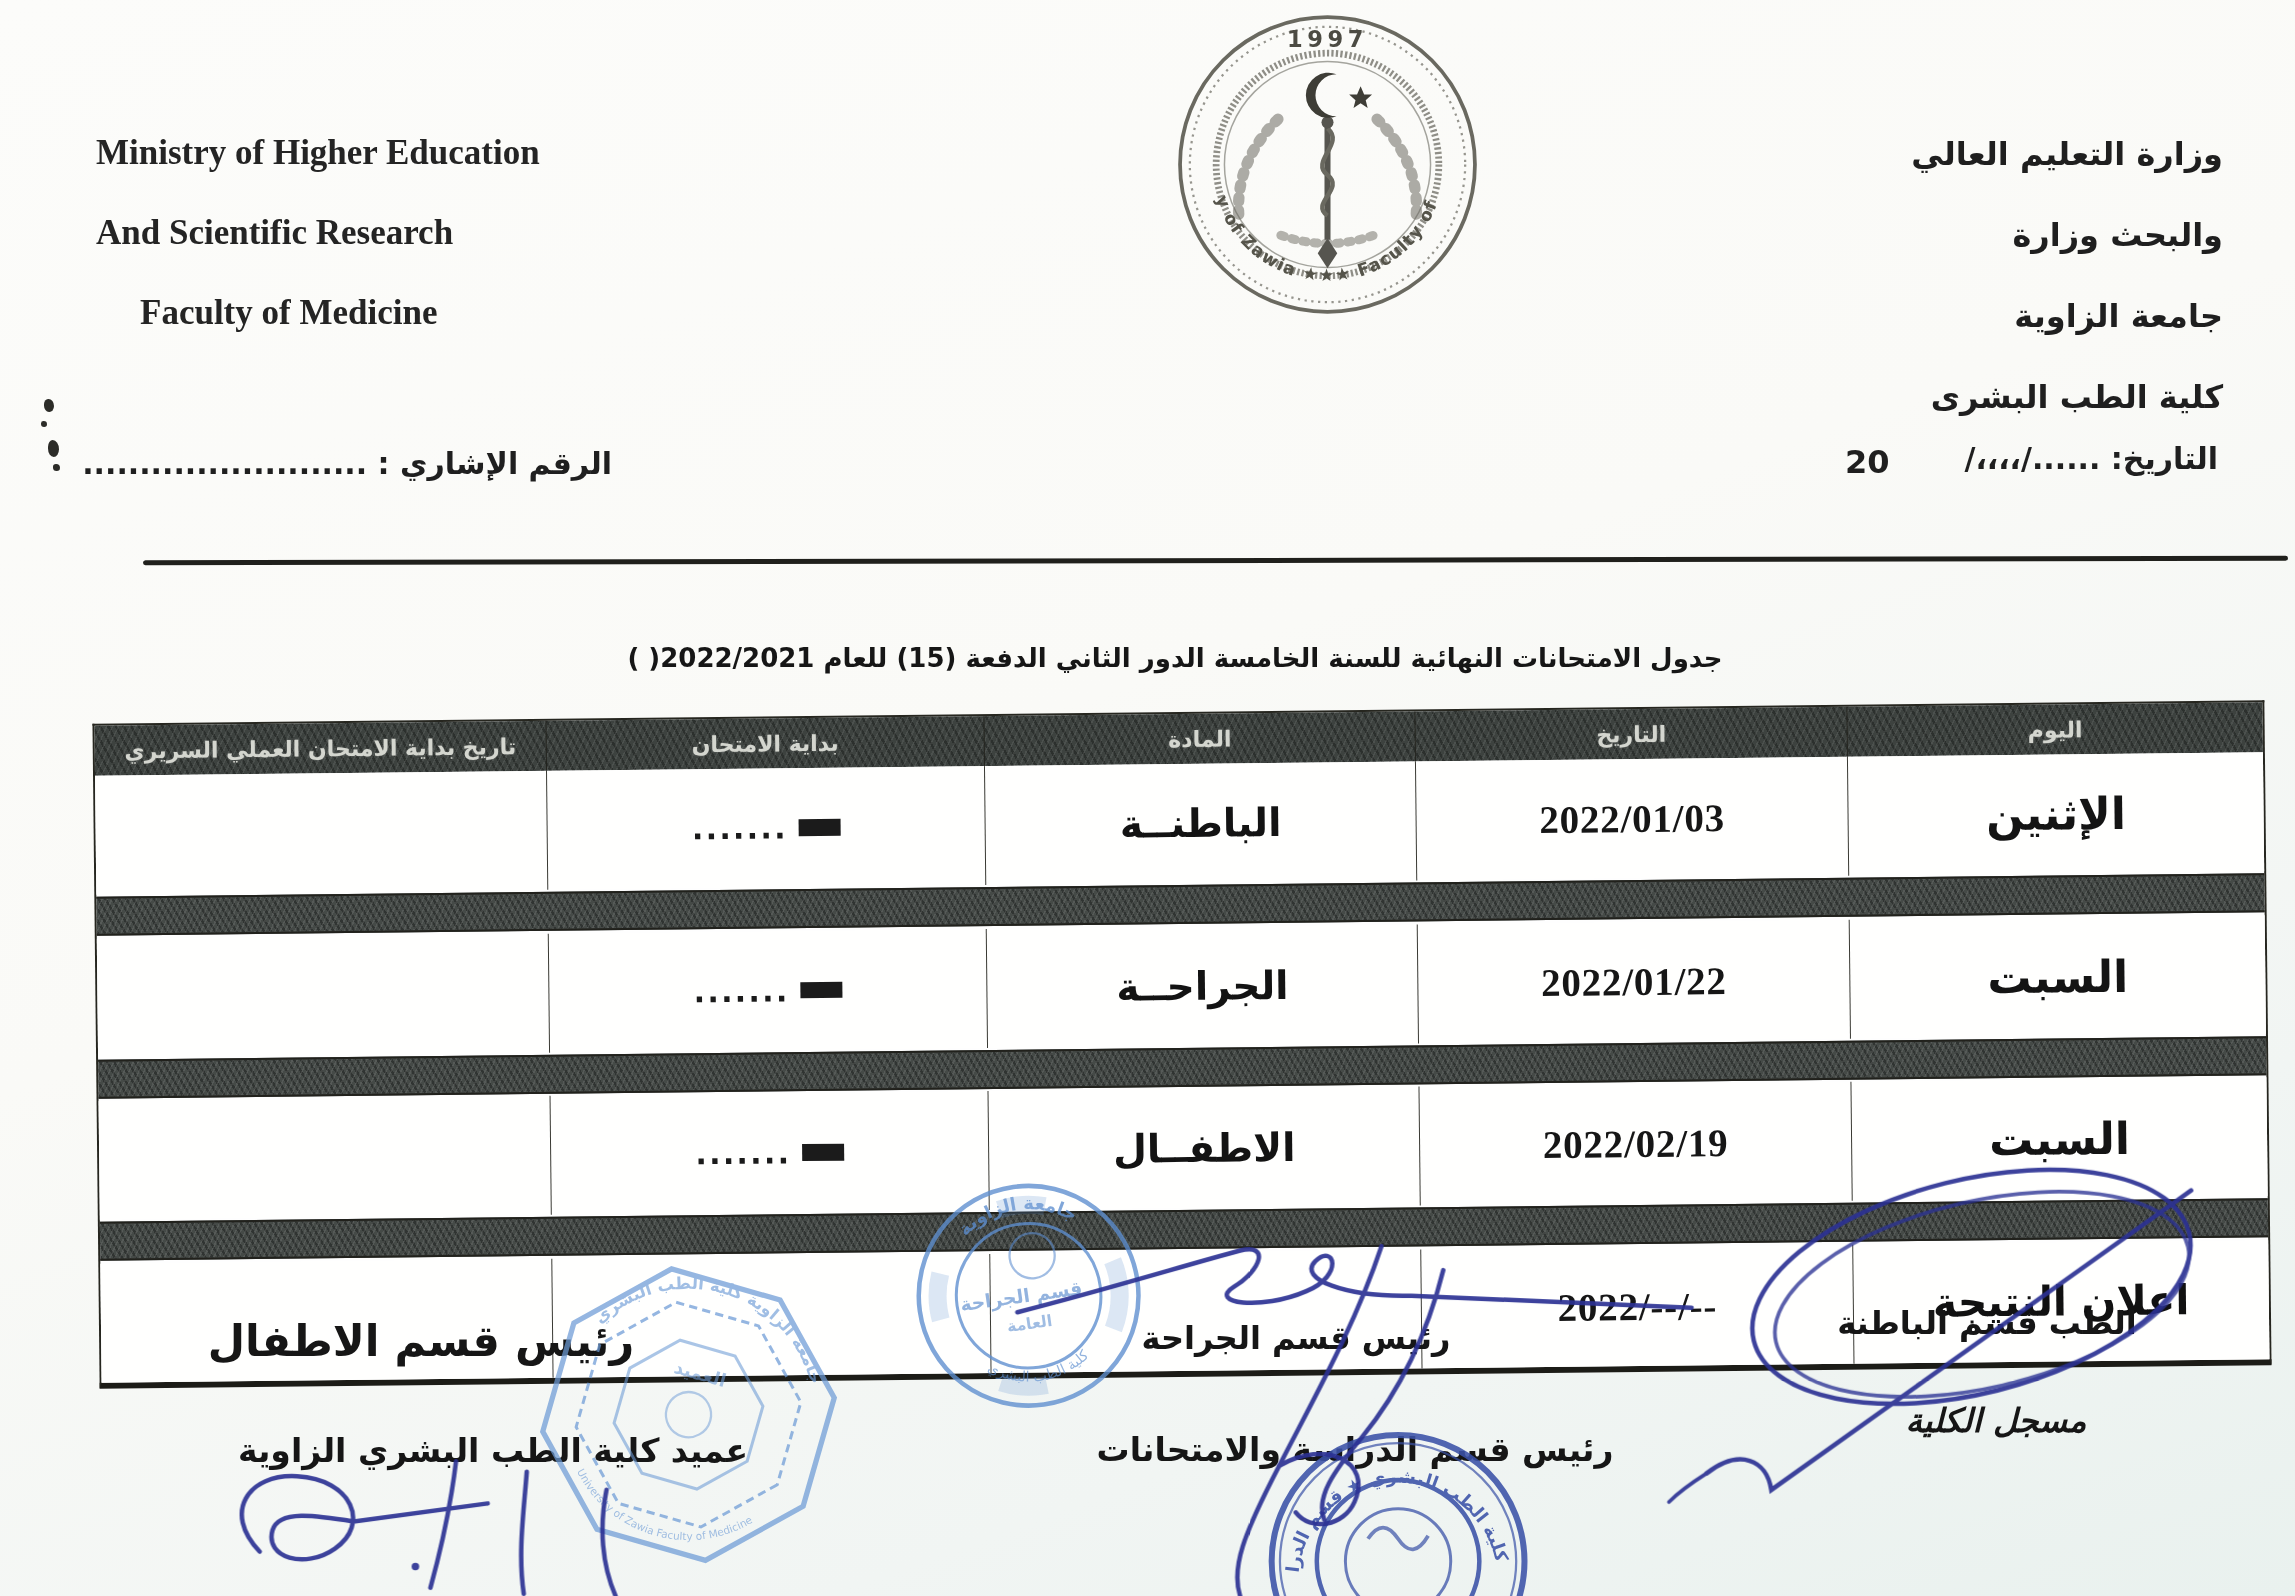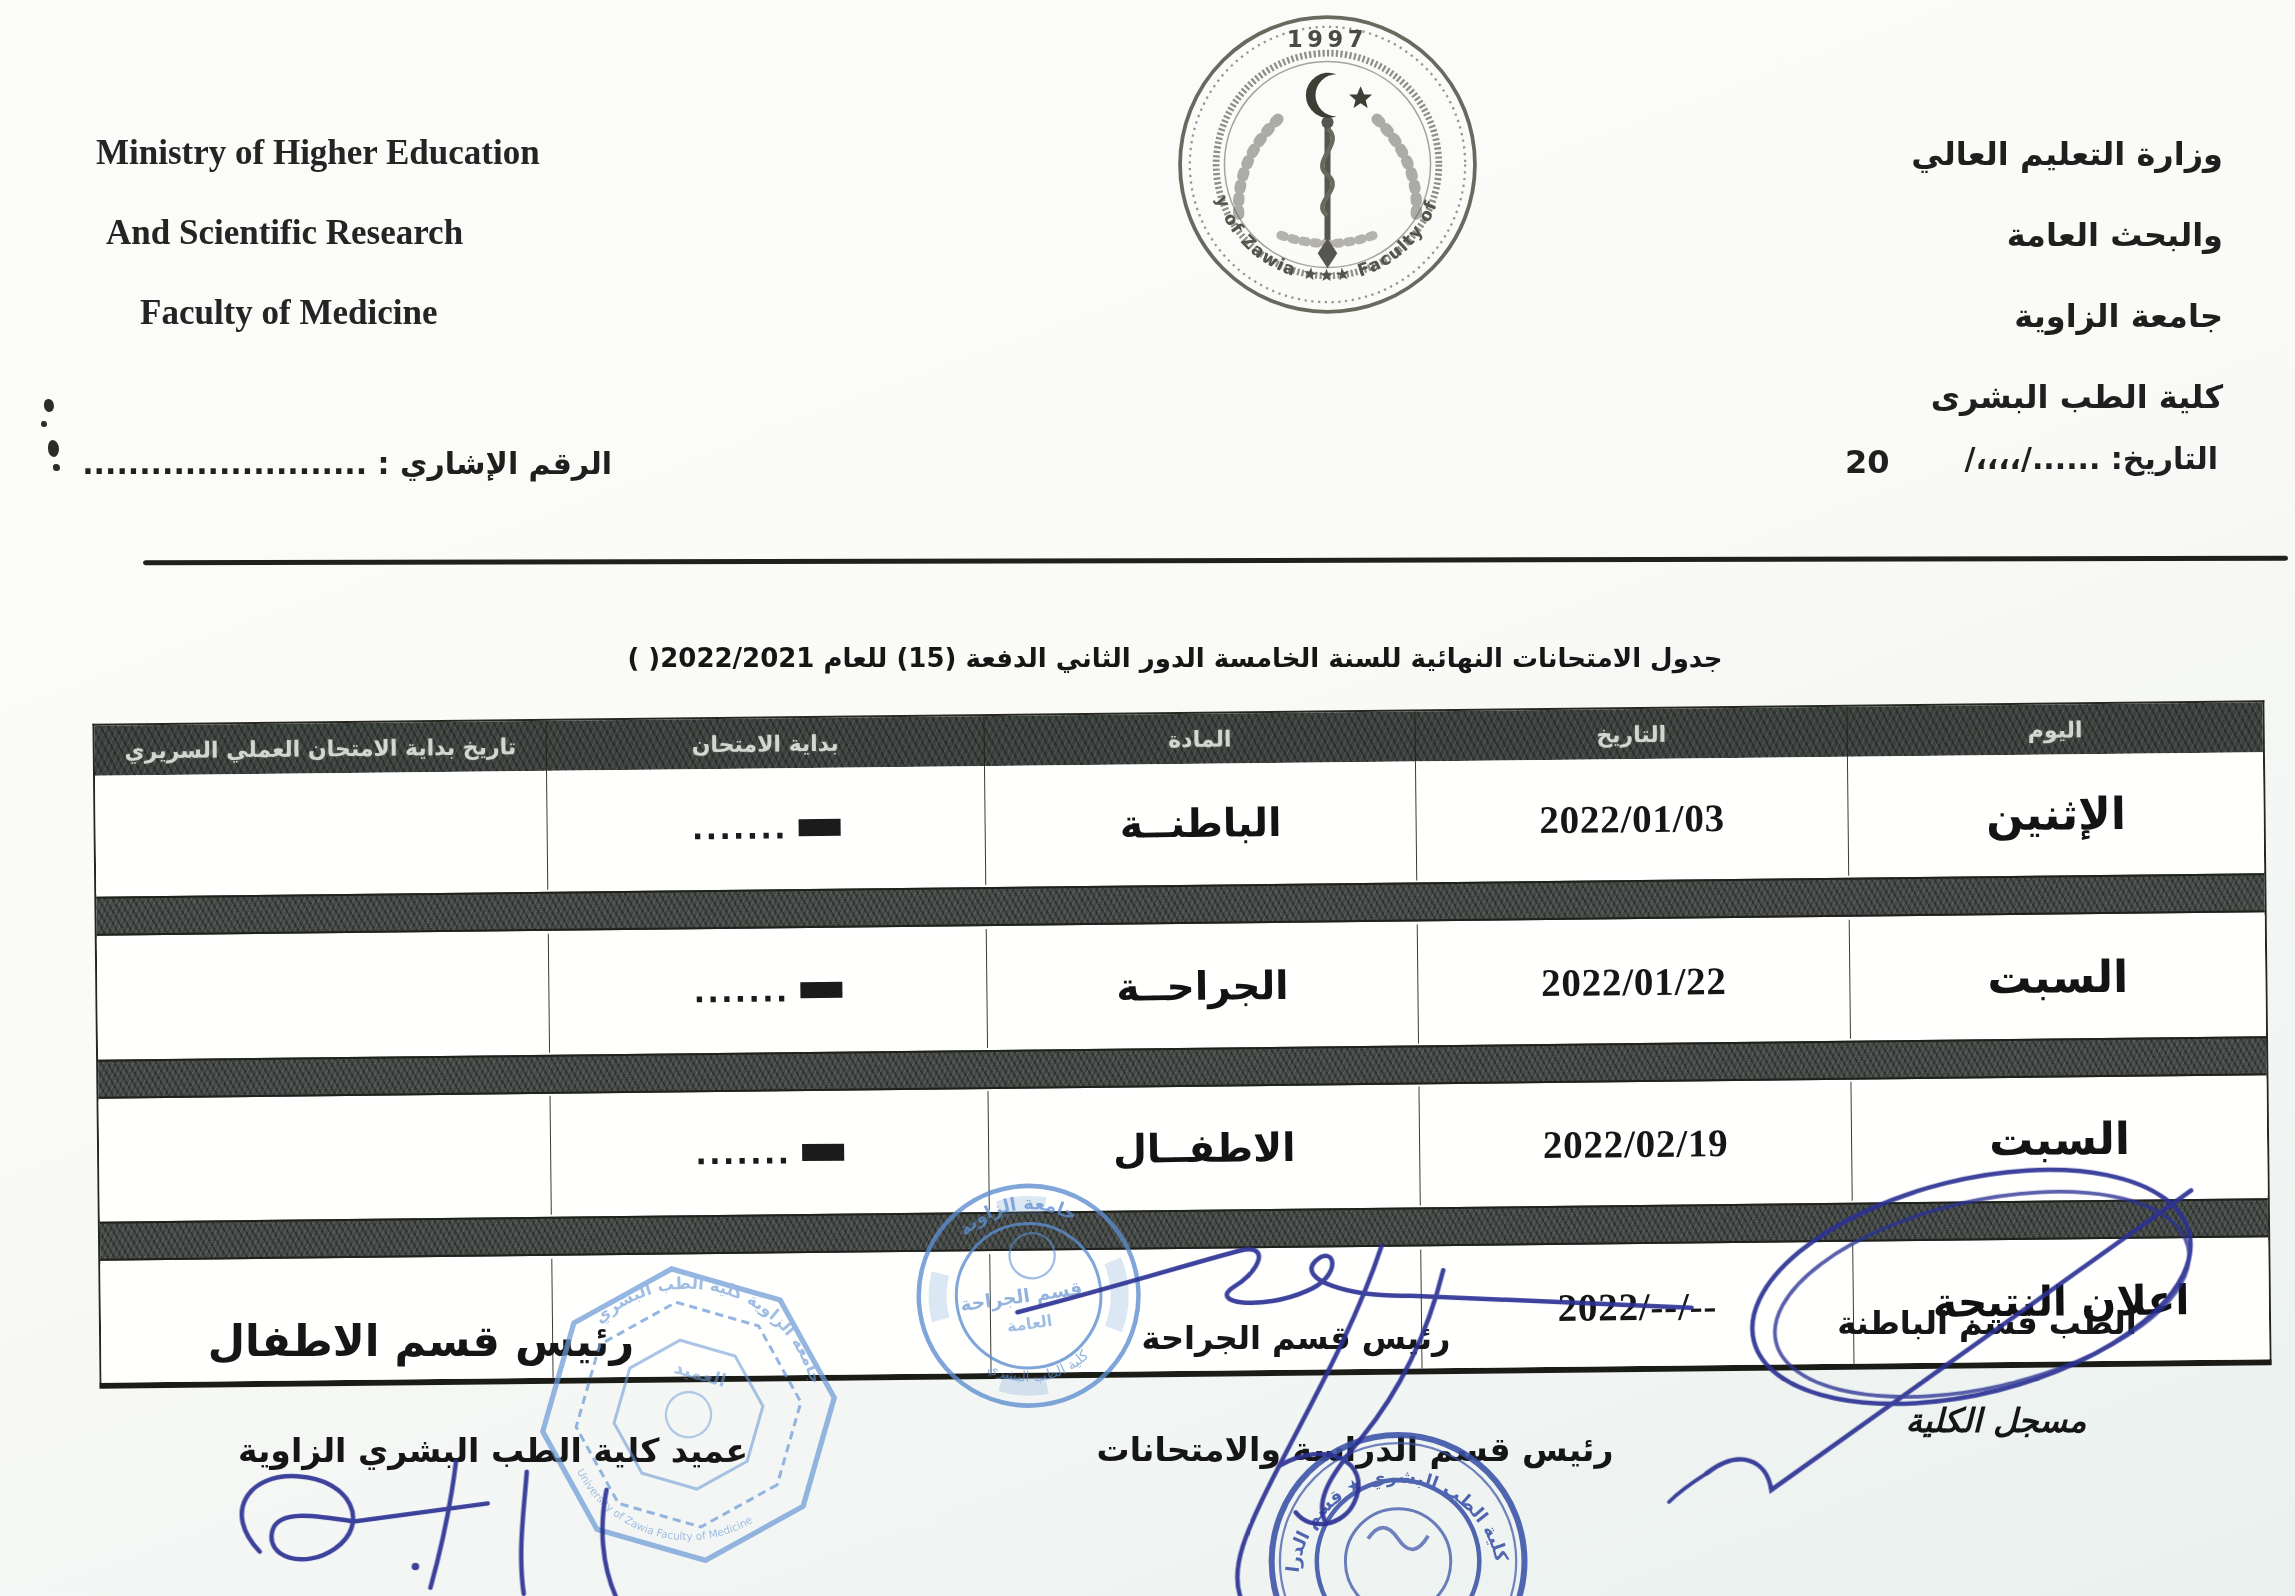--- a/index.html
+++ b/index.html
@@ -5,21 +5,21 @@
   html,body{margin:0;padding:0;}
   body{font-family:"DejaVu Sans",sans-serif;}
   .page{position:relative;width:2295px;height:1596px;overflow:hidden;
         background:linear-gradient(160deg,#fcfcfa 0%,#fafaf7 45%,#f1f5f3 78%,#e9f1ee 100%);}
   .abs{position:absolute;}
 
   
   .hdr-left{left:96px;top:113px;color:#222;}
   .hdr-left .ln{font-family:"Liberation Serif","DejaVu Serif",serif;font-weight:bold;
                 font-size:35px;line-height:80px;white-space:nowrap;color:#242424;}
-  .hdr-left .ln:nth-child(2){margin-left:10px;}
+  .hdr-left .ln:nth-child(2){margin-left:0;}
   .hdr-left .ln:nth-child(3){margin-left:44px;}
   .hdr-left .ln:nth-child(4){margin-left:53px;}
 
   .hdr-right{right:72px;top:114px;text-align:right;direction:rtl;}
   .hdr-right .ln{font-weight:bold;font-size:32px;line-height:81px;white-space:nowrap;color:#1f1f1f;}
 
   .date-label{right:77px;top:441px;direction:rtl;font-weight:bold;font-size:30px;color:#1f1f1f;white-space:nowrap;}
   .date-year{left:1845px;top:443px;font-weight:bold;font-size:32px;color:#1f1f1f;}
   .ref-label{right:1683px;top:446px;direction:rtl;font-weight:bold;font-size:30px;color:#1f1f1f;white-space:nowrap;}
 
@@ -69,21 +69,21 @@
 <div class="page">
 
   <div class="abs hdr-left">
     <div class="ln">Ministry of Higher Education</div>
     <div class="ln">And Scientific Research</div>
     <div class="ln">Faculty of Medicine</div>
   </div>
 
   <div class="abs hdr-right">
     <div class="ln">وزارة التعليم العالي</div>
-    <div class="ln">والبحث العامة</div>
+    <div class="ln">والبحث وزارة</div>
     <div class="ln">جامعة الزاوية</div>
     <div class="ln">كلية الطب البشرى</div>
   </div>
 
   <svg class="abs" style="left:1165px;top:4.5px;" width="325" height="319" viewBox="-216 -212 432 424">
     <g stroke="#57564c" fill="none" opacity="0.88">
       <circle r="196" stroke-width="5"></circle>
       <circle r="183" stroke-width="3" stroke-dasharray="3 6" opacity="0.7"></circle>
       <circle r="148" stroke-width="9" stroke-dasharray="3 3" opacity="0.75"></circle>
       <circle r="137" stroke-width="2" opacity="0.6"></circle>

